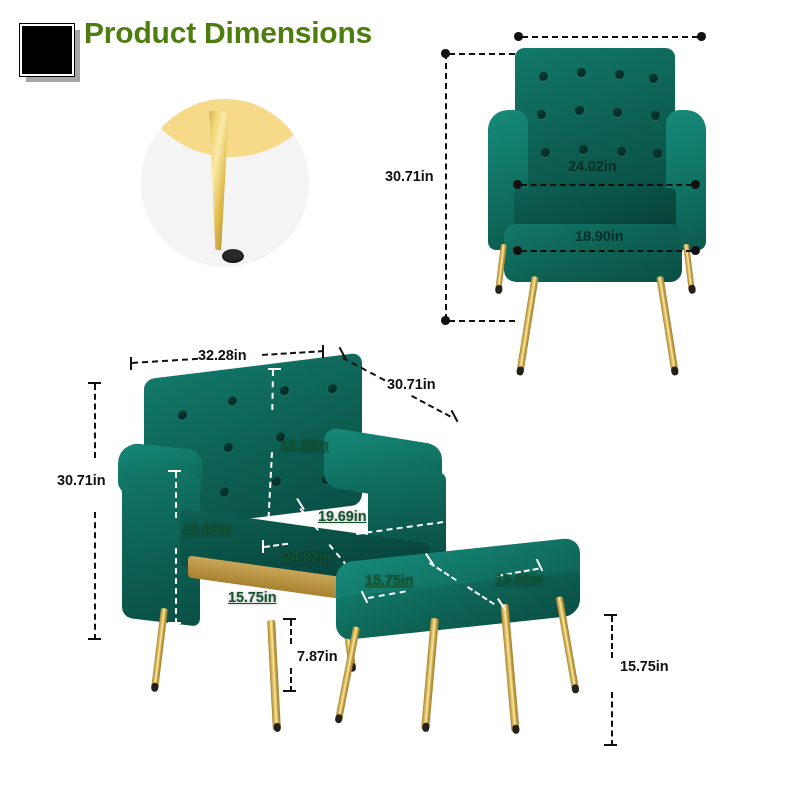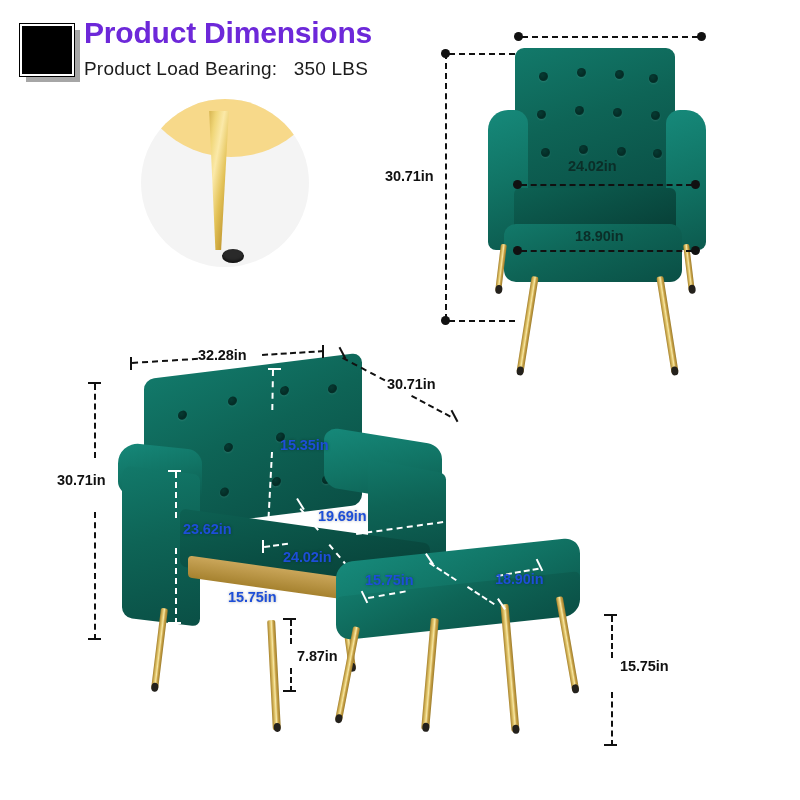--- a/index.html
+++ b/index.html
@@ -7,21 +7,21 @@
   body{width:800px;height:800px;overflow:hidden;
        font-family:"Liberation Sans",sans-serif;
        -webkit-font-smoothing:antialiased;}
   #stage{position:relative;width:800px;height:800px;background:#ffffff;}
 
   
   .logo-sq{position:absolute;left:20px;top:24px;width:50px;height:48px;
            background:#000;border:2px solid #fff;outline:1px solid #000;
            box-shadow:6px 6px 0 0 rgba(150,150,150,.85);}
   .title{position:absolute;left:84px;top:16px;font-size:30px;font-weight:bold;
-         letter-spacing:-.2px;color:#6d28d9;white-space:nowrap;text-align:center;}
+         letter-spacing:-.2px;color:#4d7c0f;white-space:nowrap;text-align:center;}
   .subtitle{position:absolute;left:84px;top:58px;font-size:19px;color:#1b1b1b;
             white-space:nowrap;letter-spacing:.2px;}
   .note{position:absolute;left:18px;top:288px;font-size:17.5px;font-weight:bold;
         color:#0d0d0d;line-height:1.28;white-space:pre-line;}
 
   
   .inset{position:absolute;left:141px;top:99px;width:168px;height:168px;
          border-radius:50%;overflow:hidden;background:#f4f4f4;}
   .inset .top-band{position:absolute;left:-10px;top:-62px;width:200px;height:120px;
         background:#f7d98a;border-radius:0 0 110px 110px;}
@@ -54,35 +54,31 @@
   .dl-v.w{border-left-color:#fff;}
   .dl-diag{position:absolute;height:0;border-top:2px dashed #111;transform-origin:0 0;}
   .dl-diag.w{border-top-color:#fff;}
   .cap-v{position:absolute;width:2px;height:13px;background:#111;}
   .cap-v.w{background:#fff;}
   .cap-h{position:absolute;height:2px;width:13px;background:#111;}
   .cap-h.w{background:#fff;}
   .dot{position:absolute;width:9px;height:9px;border-radius:50%;background:#111;}
   .lbl{position:absolute;font-size:14.5px;font-weight:bold;color:#111;
        white-space:nowrap;letter-spacing:-.1px;}
-  .lbl.w{color:#1d4ed8;text-shadow:0 0 3px rgba(0,0,0,.35);}
+  .lbl.w{color:#14532d;text-shadow:0 0 3px rgba(0,0,0,.35);text-decoration:underline;}
   .lbl.dk{color:#0b2e28;}
   .mask{position:absolute;background:#fff;}
 </style>
 </head>
 <body>
 
 <div id="stage">
 
   <div class="logo-sq"></div>
   <div class="title">Product Dimensions</div>
-  <div class="subtitle">
-    <span>Product Load Bearing:</span>
-    &nbsp;&nbsp;<span>350 LBS</span>
-  </div>
 
   <div class="inset">
     <div class="top-band"></div>
     <div class="leg">
         <i></i>
       </div>
     <div class="foot"></div>
   </div>
 
   <div class="g" style="left:480px;top:48px;width:245px;height:300px;">

